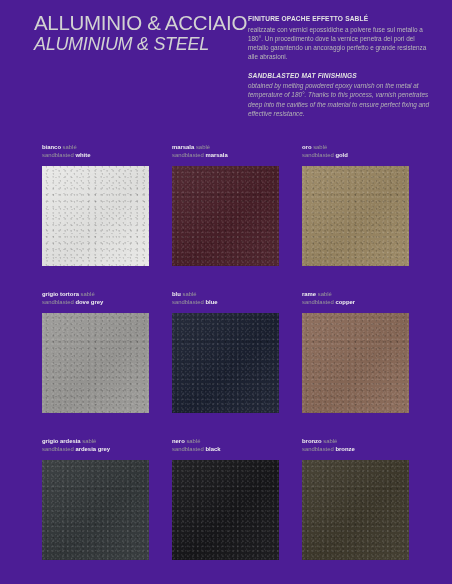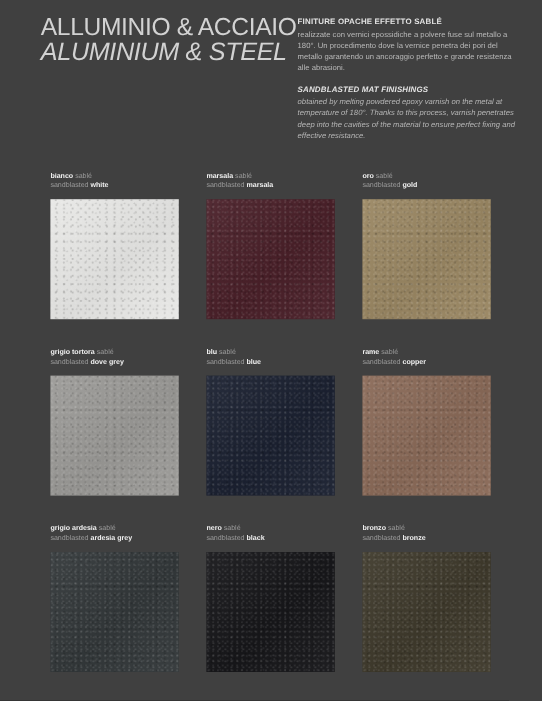--- a/index.html
+++ b/index.html
@@ -6,31 +6,31 @@
   html,body{margin:0;padding:0;}
   body{
     width:452px;height:584px;
     background:#000;
     font-family:"Liberation Sans","DejaVu Sans",sans-serif;
     color:#d8d8d8;
     overflow:hidden;
     position:relative;
     -webkit-font-smoothing:antialiased;
   }
-  .page{position:relative;width:452px;height:584px;background:#404040;}
+  .page{position:relative;width:452px;height:584px;background:#4c1d95;}
 
   
   .header{position:absolute;left:0;top:0;width:452px;height:132px;}
   .title-block{position:absolute;left:34px;top:12px;width:205px;}
   .title-l1{
     font-size:20.5px;line-height:21px;letter-spacing:-0.3px;
     color:#d2d2d2;font-weight:400;white-space:nowrap;
   }
   .title-l2{
-    font-size:21px;line-height:22px;letter-spacing:-0.3px;
+    font-size:18px;line-height:22px;letter-spacing:-0.3px;
     color:#d2d2d2;font-weight:400;font-style:italic;white-space:nowrap;
   }
 
   .info-block{position:absolute;left:248px;top:14px;width:186px;}
   .info-h{
     font-size:6.6px;line-height:9px;font-weight:700;letter-spacing:0.15px;
     color:#e2e2e2;margin:0 0 1.5px 0;
   }
   .info-h.italic{font-style:italic;}
   .info-p{

